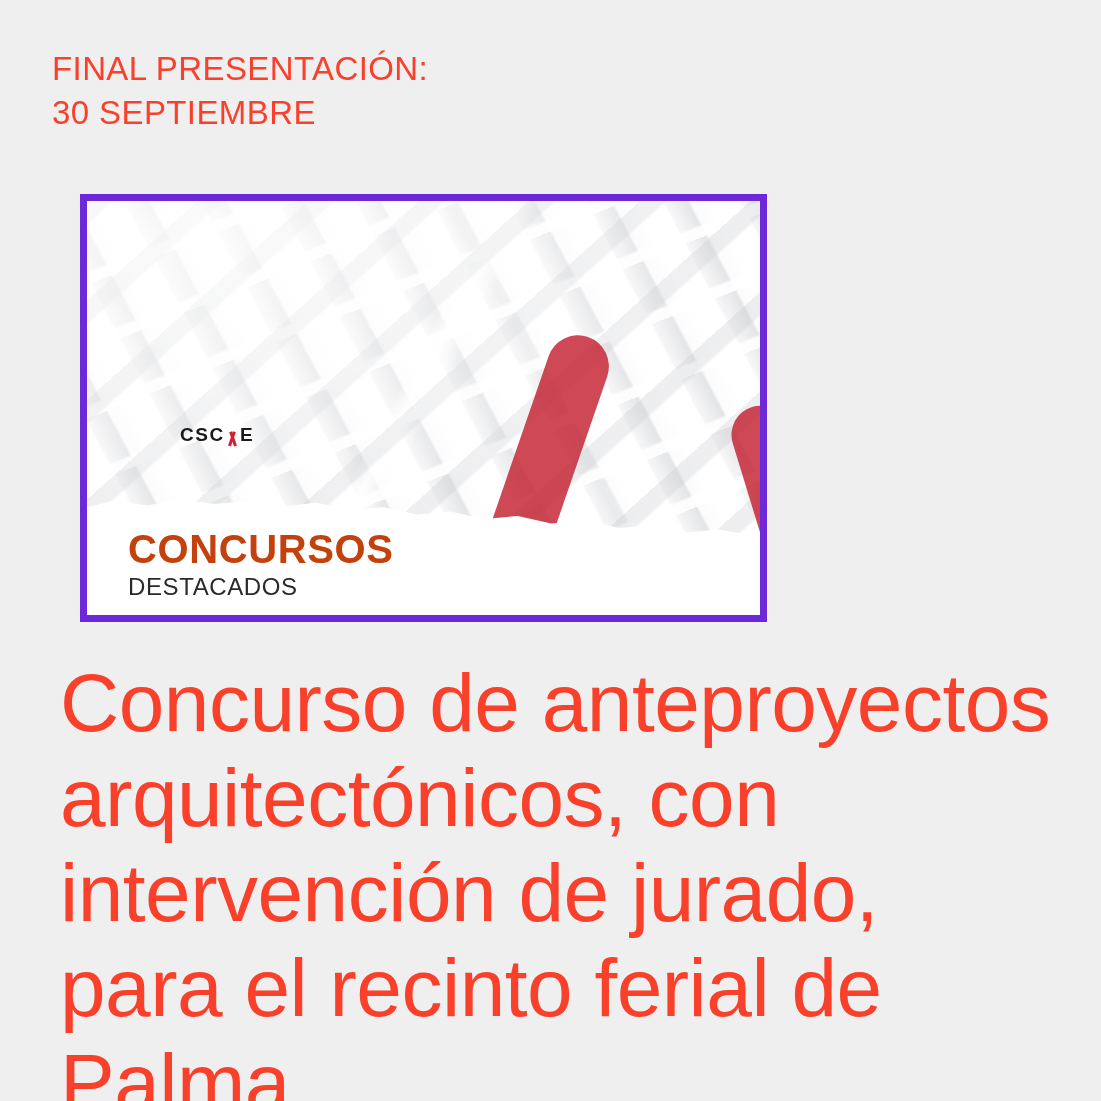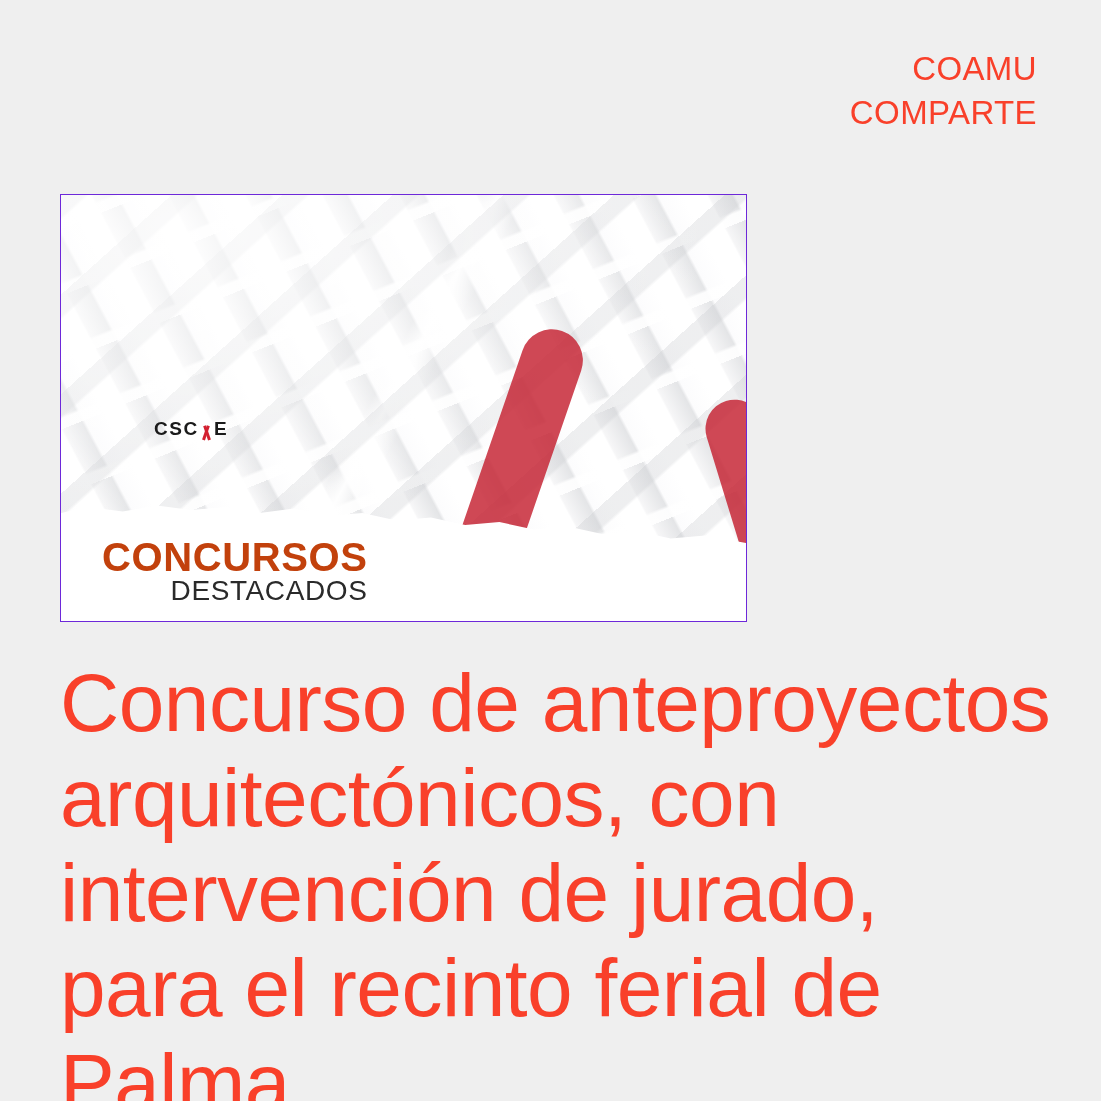--- a/index.html
+++ b/index.html
@@ -32,25 +32,25 @@
     font-size:33px; line-height:44px;
     letter-spacing:0.4px;
     color:#F9402A;
     white-space:pre-line;
     font-weight:400;
   }
 
   
   .card {
     position:absolute;
-    left:60px; top:194px;
+    left:80px; top:194px;
     width:687px; height:428px;
     overflow:hidden;
     background:#fff;
-    border:1px solid #6d28d9;
+    border:7px solid #6d28d9;
   }
 
   
   .tex {
     position:absolute; inset:0;
     background:
       
       linear-gradient(118deg, rgba(255,255,255,0) 46%, rgba(255,255,255,.95) 48%, rgba(255,255,255,0) 51%),
       linear-gradient(-118deg, rgba(255,255,255,0) 30%, rgba(255,255,255,.85) 32%, rgba(255,255,255,0) 35%),
       
@@ -134,24 +134,24 @@
     line-height:1.0;
   }
   .card-title .l1 {
     display:block;
     font-size:40px; font-weight:700;
     letter-spacing:0.6px;
     color:#c2410c;
   }
   .card-title .l2 {
     display:block;
-    font-size:28px; font-weight:400;
+    margin-top:6px;
+    font-size:24px; font-weight:400;
     letter-spacing:0.6px;
     color:#2A2A2A;
-    text-align:right;
   }
 
   
   .cscae {
     position:absolute; left:93px; top:223px;
     font-size:19px; font-weight:700;
     letter-spacing:1.6px;
     color:#1A1A1A;
     display:flex; align-items:flex-end;
   }
@@ -182,23 +182,23 @@
     font-stretch:condensed;
     letter-spacing:-0.5px;
     white-space:pre-line;
   }
 </style>
 </head>
 <body>
 
 <div class="poster">
 
-
-  <div class="header-right">COAMU
-COMPARTE</div>
+  <div class="header-left">FINAL PRESENTACIÓN:
+30 SEPTIEMBRE</div>
+
 
   <div class="card">
 
     <div class="tex"></div>
 
     <div class="amark">
       <div class="leg leg-left"></div>
       <div class="leg leg-right"></div>
     </div>
 

